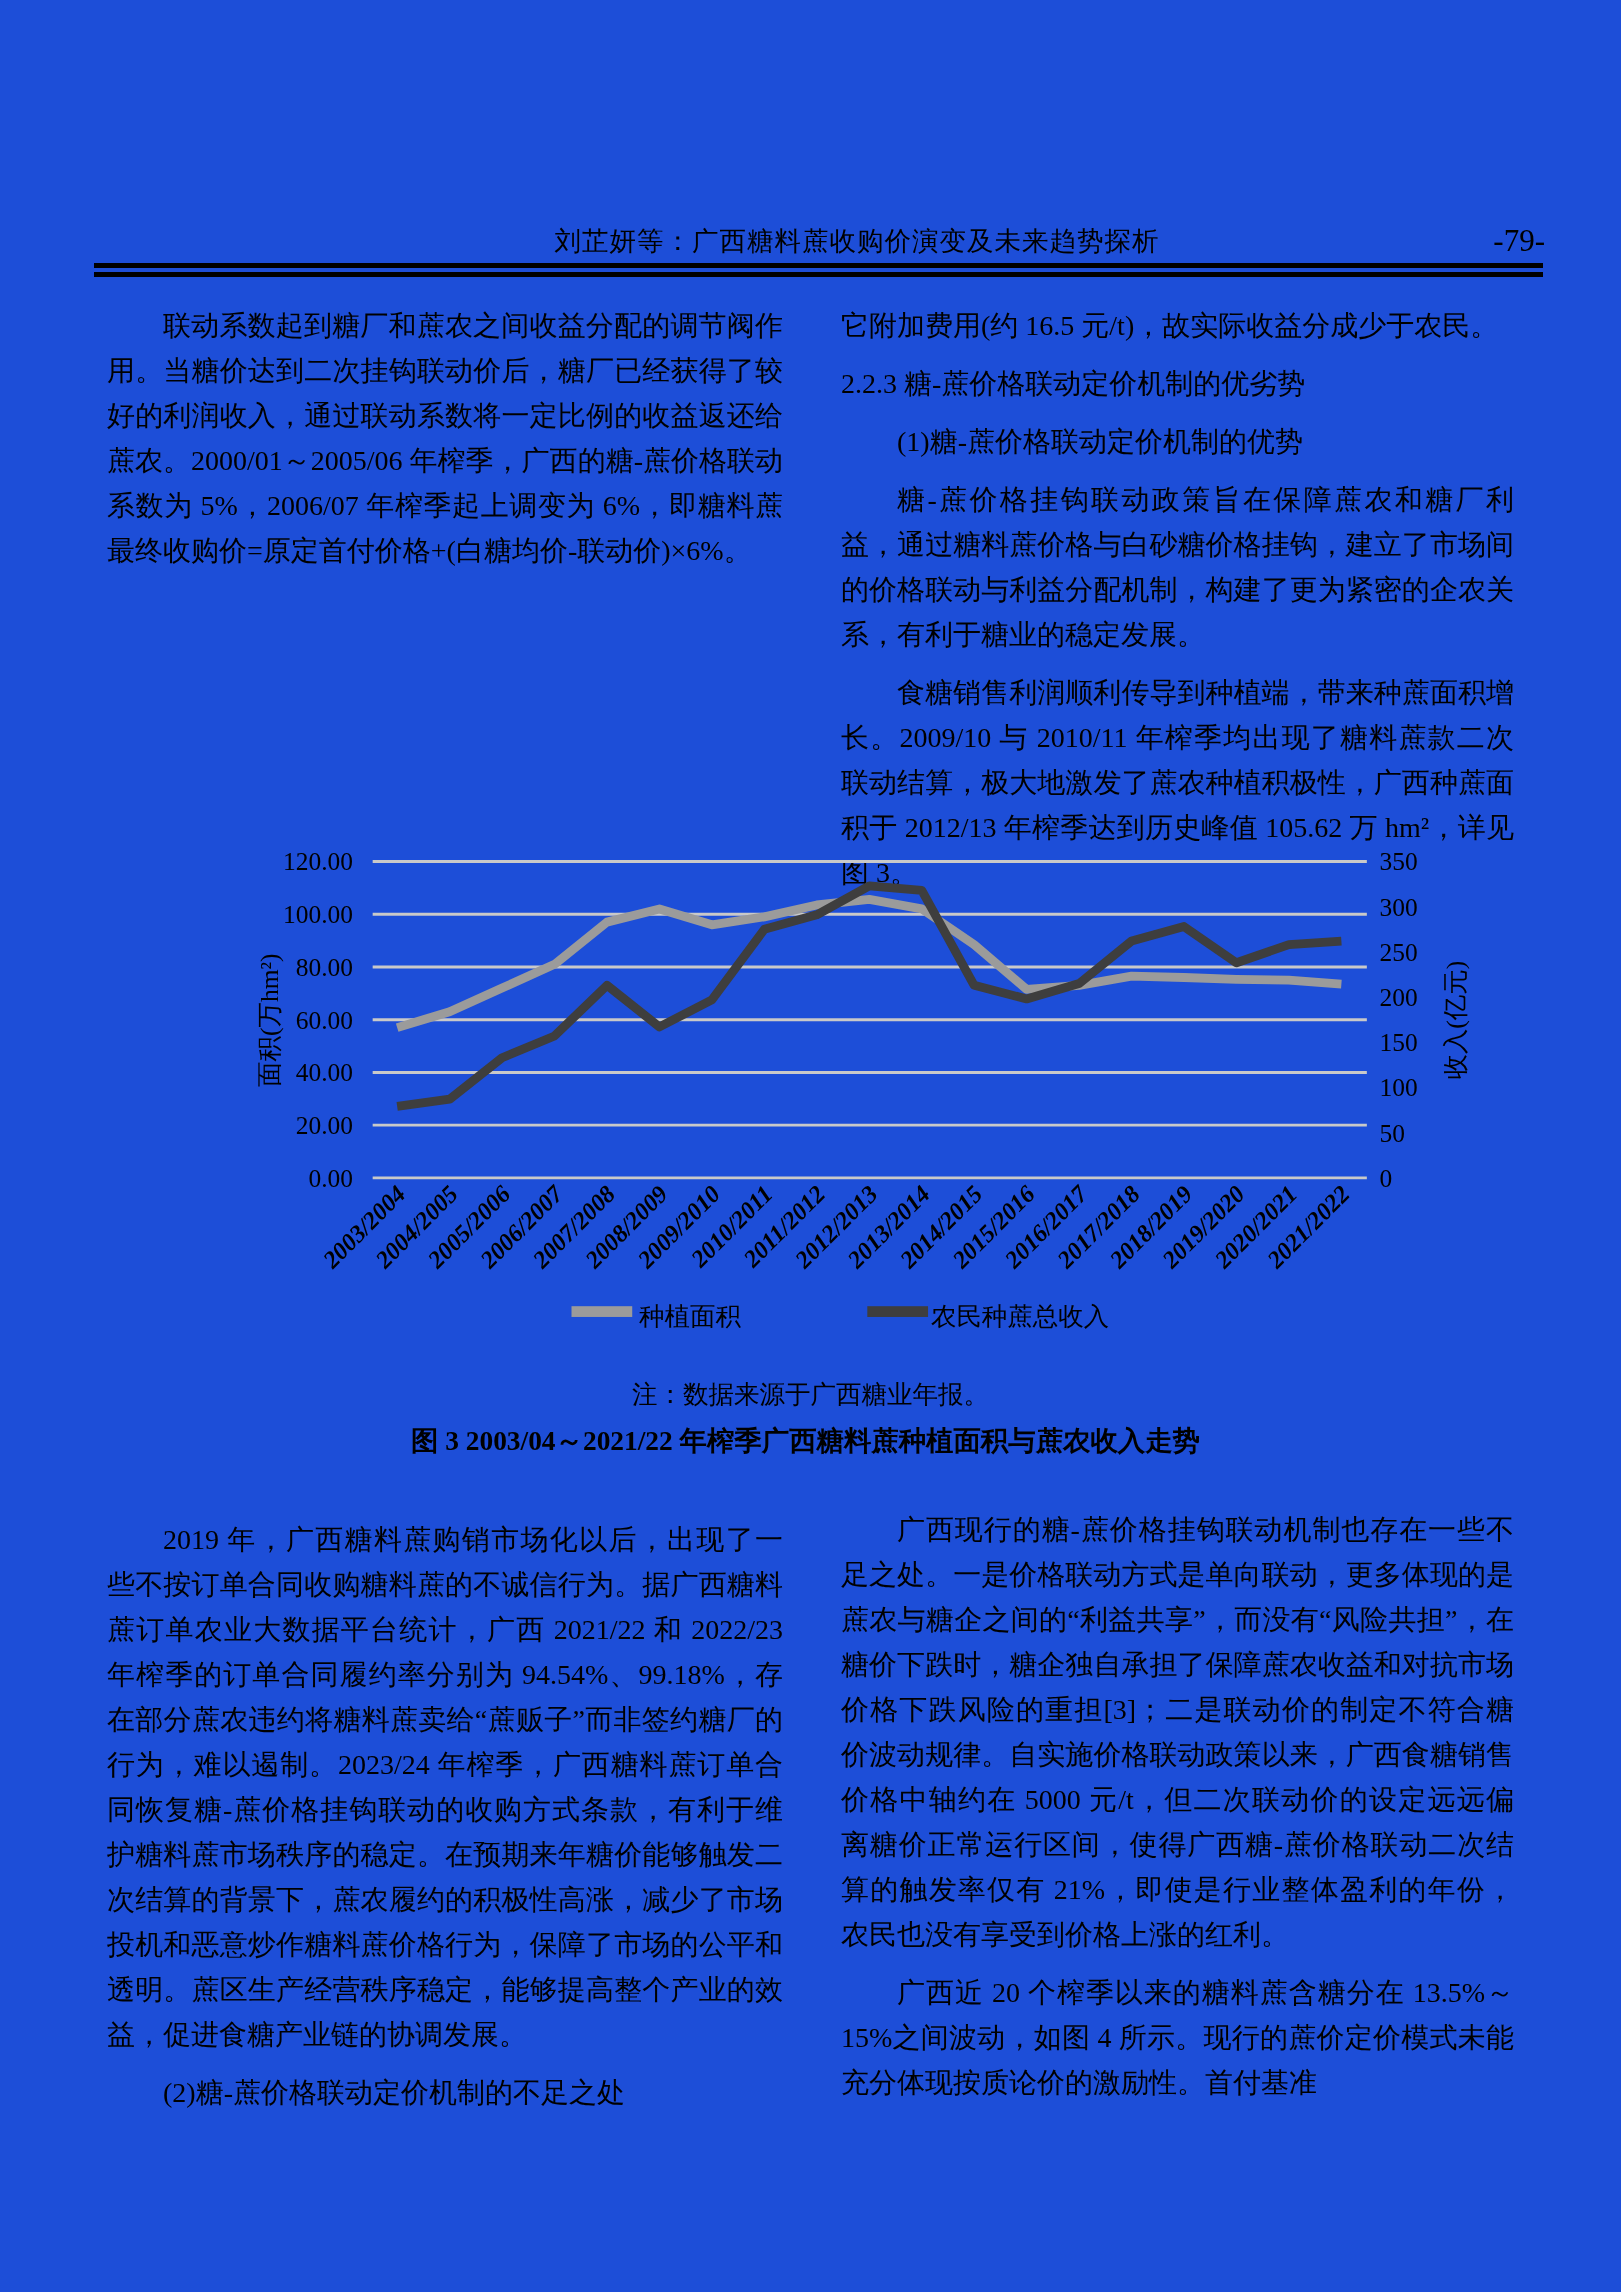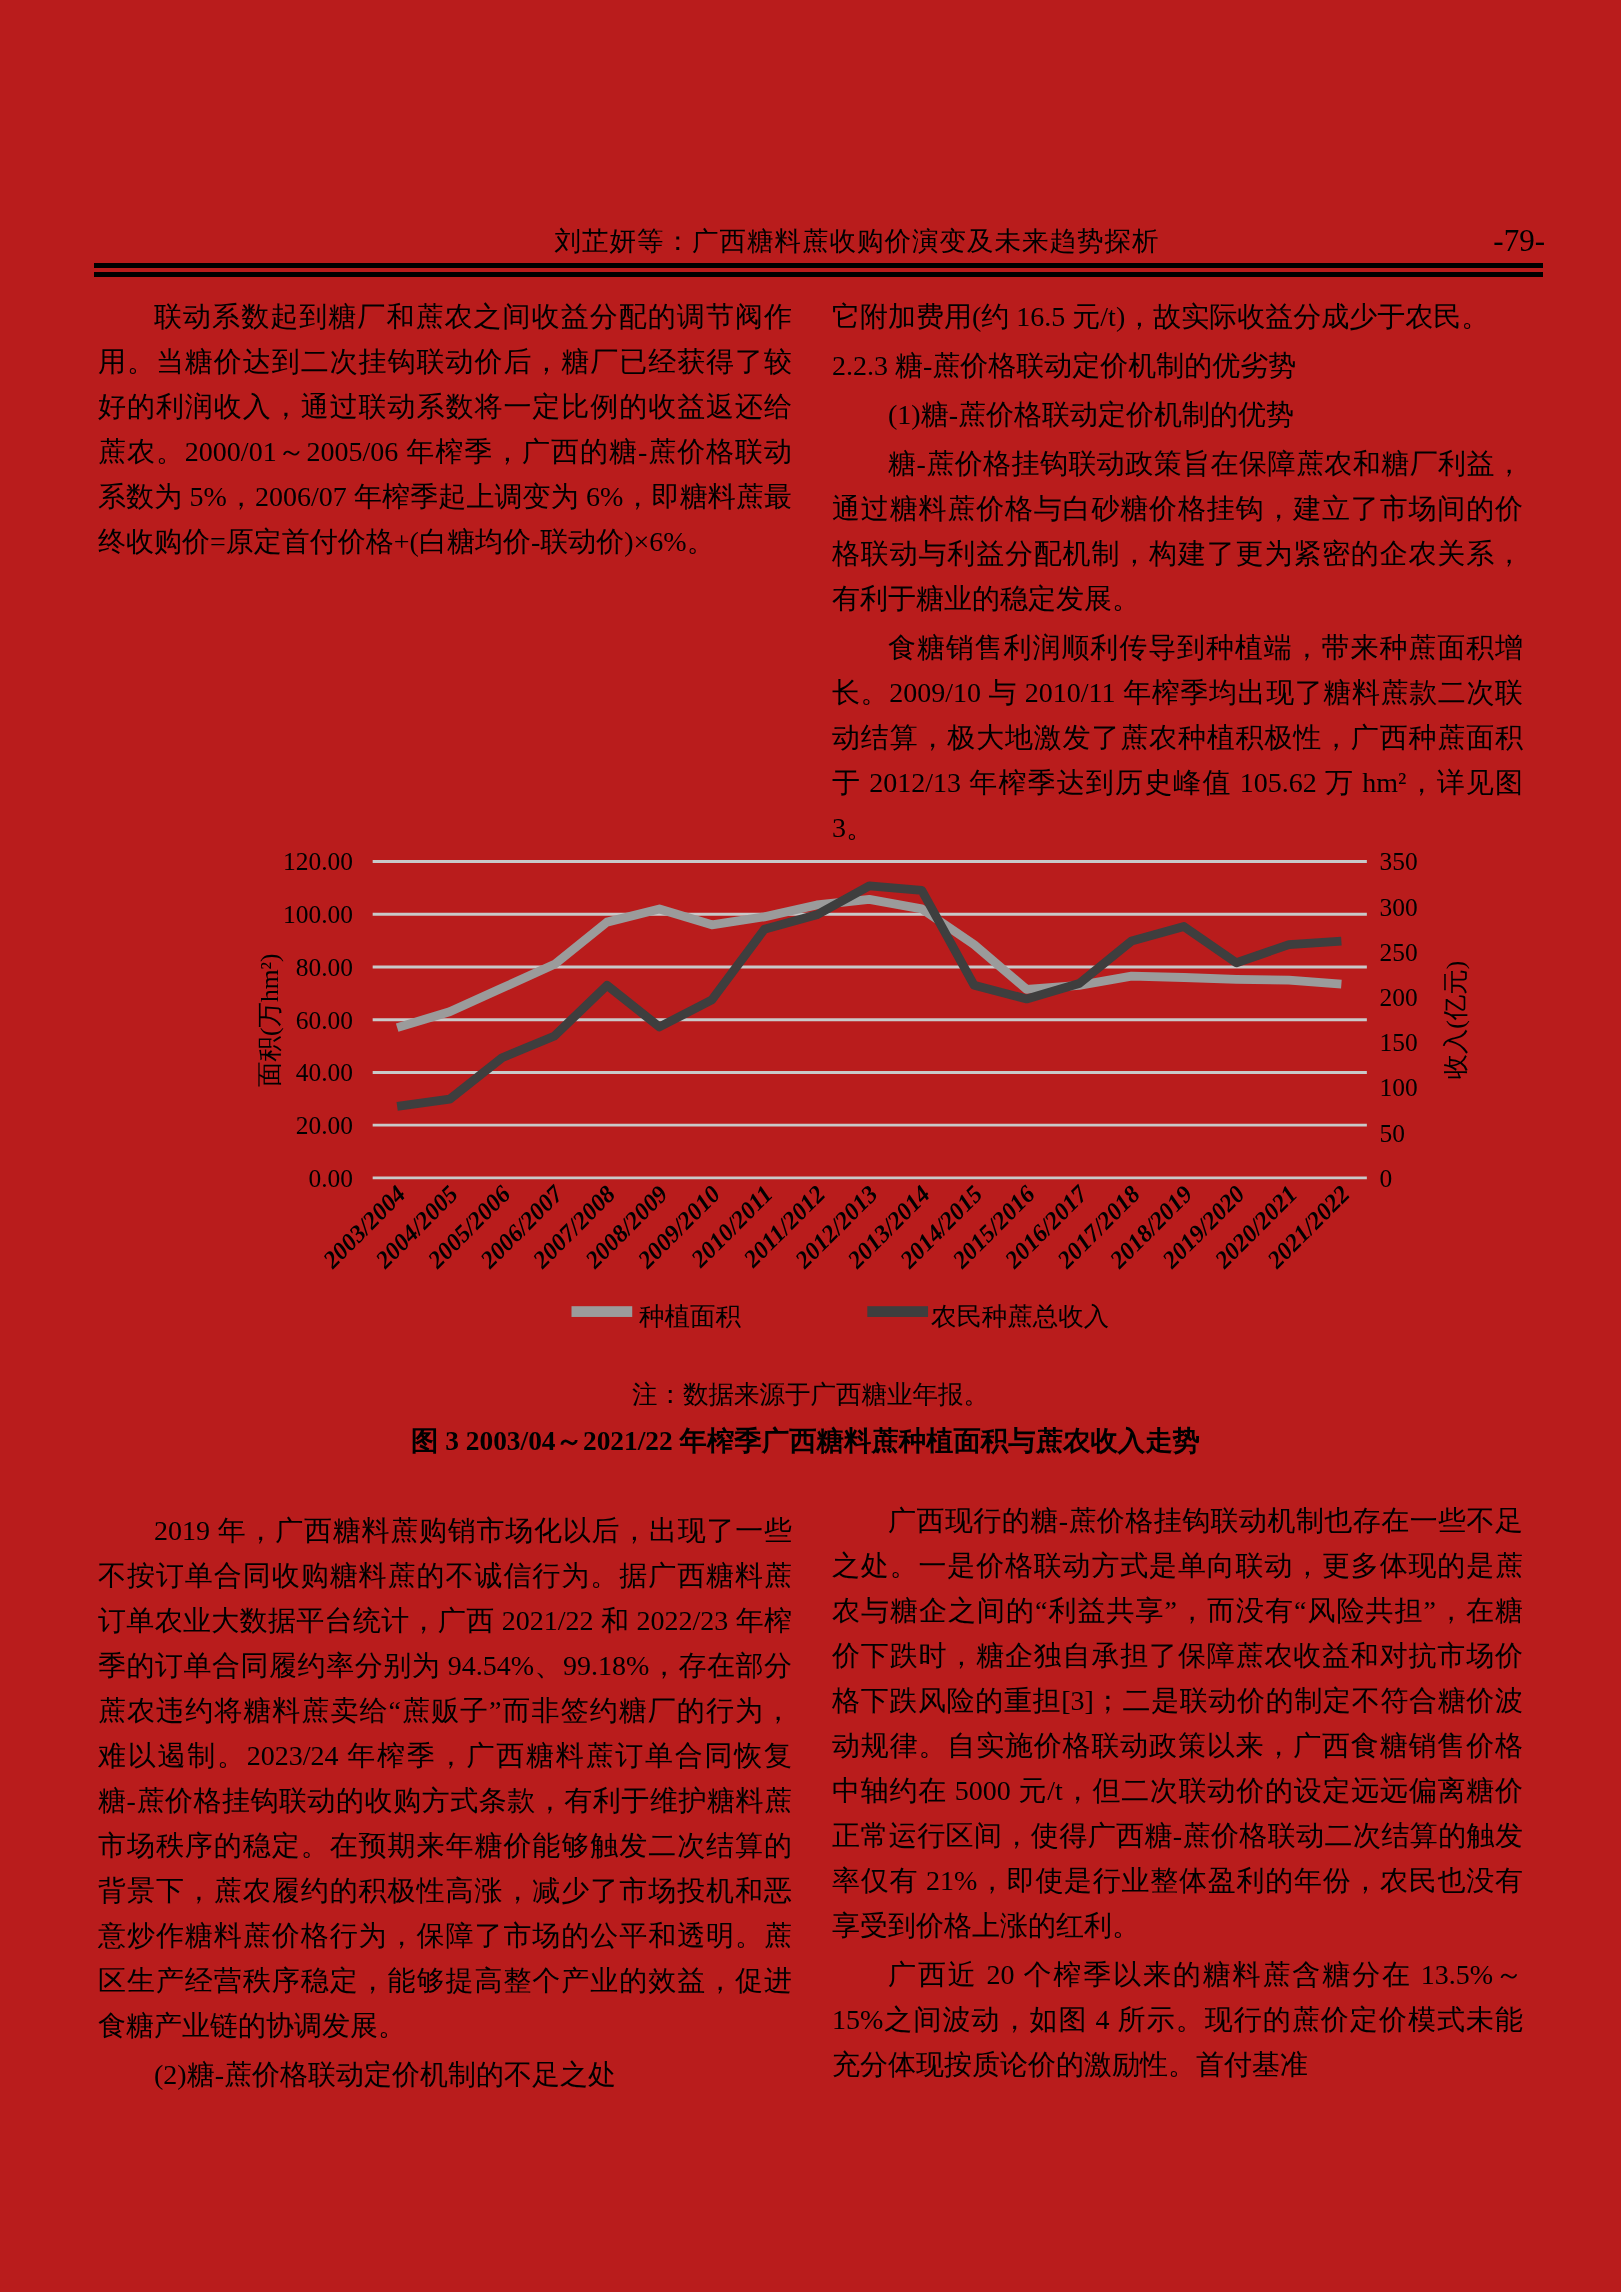--- a/index.html
+++ b/index.html
@@ -1,36 +1,36 @@
 <!DOCTYPE html>
 <html><head>
 <meta charset="utf-8">
 <style>
   html,body{margin:0;padding:0;background:#888;}
   #page{
-    position:relative;width:1621px;height:2293px;background:#b91c1c;
+    position:relative;width:1621px;height:2293px;background:#1d4ed8;
     margin:0 auto;overflow:hidden;
     font-family:"Liberation Serif","DejaVu Serif",serif;color:#000;
   }
   
   #header-title{
     position:absolute;top:223px;left:0;width:1621px;
     padding-left:93px;box-sizing:border-box;
     text-align:center;font-size:26.5px;letter-spacing:1px;
   }
   #page-number{position:absolute;top:223px;right:76px;font-size:31px;}
   .rule{position:absolute;left:94px;width:1449px;height:4.9px;background:#000;}
   #rule-top{top:263px;}
   #rule-bottom{top:272px;}
   
   .col{
     position:absolute;width:702px;font-size:28px;line-height:45px;
     text-align:justify;
   }
-  .col p{margin:4px;padding:0;}
+  .col p{margin:13px;padding:0;}
   .col p.indent{text-indent:2em;}
   #col-upper-left{left:94px;top:290px;}
   #col-upper-right{left:828px;top:290px;width:699px;}
   #col-lower-left{left:94px;top:1504px;}
   #col-lower-right{left:828px;top:1494px;width:699px;}
   
   #chart{position:absolute;left:0;top:838px;}
   #figure-note{
     position:absolute;top:1377px;left:0;width:1621px;text-align:center;
     box-sizing:border-box;font-size:25.5px;

